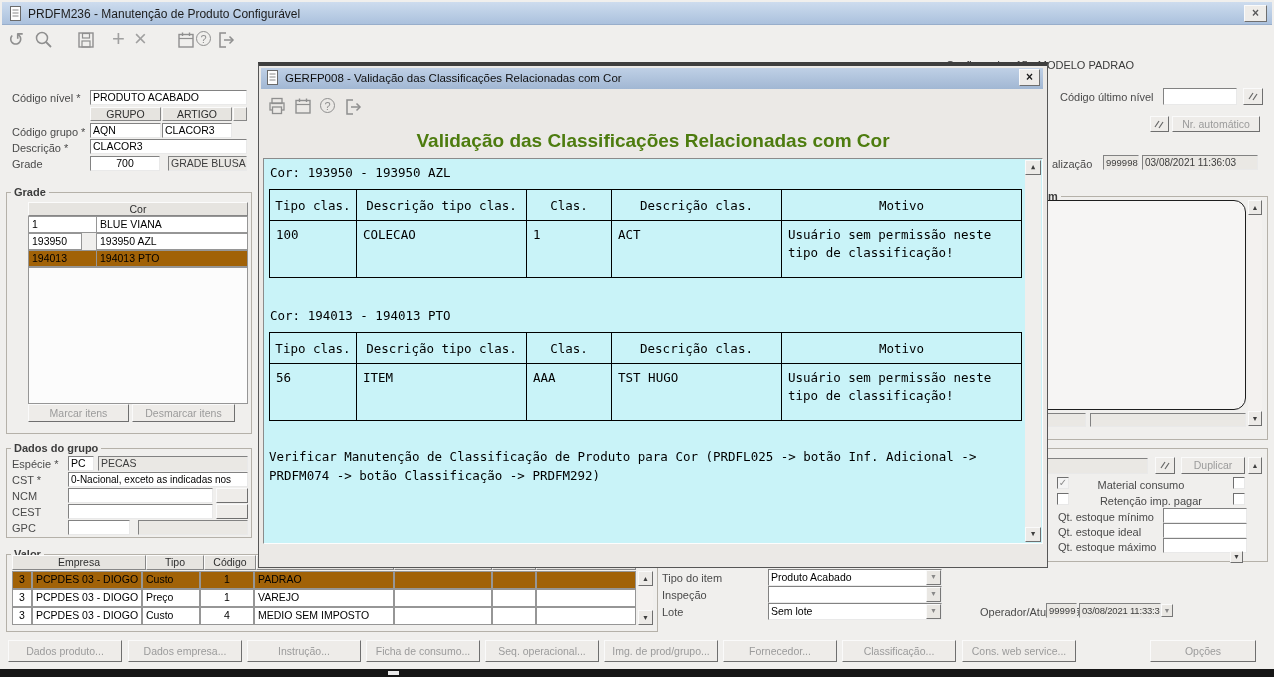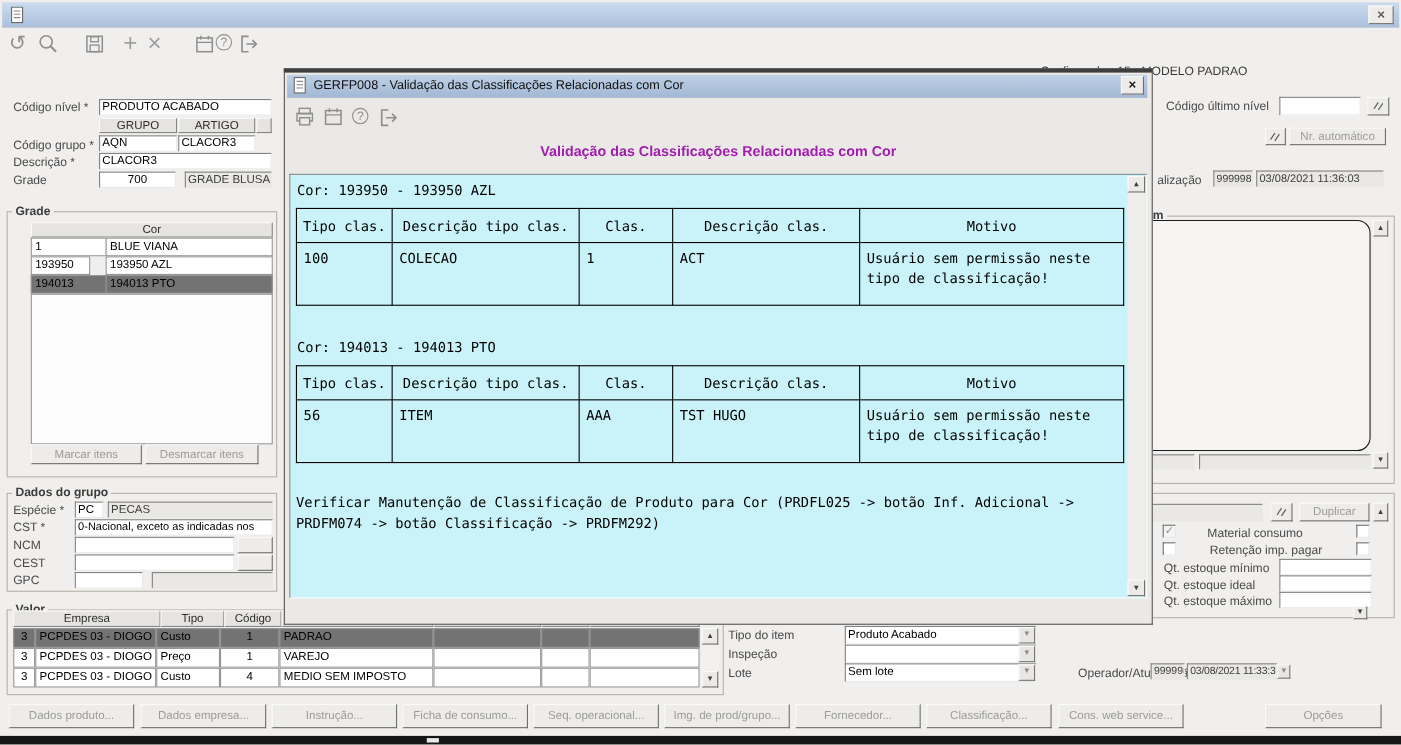--- a/index.html
+++ b/index.html
@@ -5,34 +5,34 @@
   html,body{margin:0;padding:0;background:#c9c9c9}
   #screen{position:relative;width:1274px;height:677px;background:#f0efed;font-family:"Liberation Sans",sans-serif;overflow:hidden}
   .lbl{position:absolute;font-size:11px;color:#4a4a4a;white-space:nowrap}
   .tb{position:absolute;background:#fff;border:1px solid;border-color:#828282 #e9e9e9 #e9e9e9 #828282;font-size:10.5px;color:#000;padding:0 2px;white-space:nowrap;overflow:hidden;line-height:13px;box-sizing:border-box}
   .ro{background:#eae8e4;color:#3d3d3d}
   .tr{text-align:center}
   .btn{position:absolute;background:#eeece9;border:1px solid;border-color:#fafafa #6f6f6f #6f6f6f #fafafa;font-size:10.5px;color:#2e2e2e;text-align:center;box-sizing:border-box;cursor:default;overflow:hidden}
   .dis{color:#9b9b9b}
   .ghd{position:absolute;background:#e6e4e0;border:1px solid;border-color:#fbfbfb #878787 #878787 #fbfbfb;font-size:10.5px;color:#2e2e2e;text-align:center;line-height:13px;box-sizing:border-box;overflow:hidden}
   .cel{position:absolute;background:#fff;border:1px solid #969696;font-size:10.5px;color:#000;padding:0 3px;line-height:15px;white-space:nowrap;overflow:hidden;box-sizing:border-box}
-  .sel{background:#737373}
+  .sel{background:#a16207}
   .cb{position:absolute;width:12px;height:12px;background:#fff;border:1px solid;border-color:#6f6f6f #e8e8e8 #e8e8e8 #6f6f6f;box-sizing:border-box;font-size:10px;line-height:10px;text-align:center;color:#8b8b8b}
   fieldset.grp{position:absolute;border:1px solid #b5b1a9;margin:0;padding:0;box-sizing:border-box;background:transparent}
   fieldset.grp legend{font-size:11px;font-weight:bold;color:#3c3c3c;padding:0 3px;margin-left:4px}
   .sba{position:absolute;background:#eceae7;border:1px solid;border-color:#fafafa #6f6f6f #6f6f6f #fafafa;font-size:7px;color:#3f3f3f;text-align:center;box-sizing:border-box;line-height:13px}
   .sbt{position:absolute;background:#f3f1ef}
   .ddb{position:absolute;background:#e9e7e3;border:1px solid;border-color:#fafafa #777 #777 #fafafa;font-size:7px;color:#888;text-align:center;box-sizing:border-box;line-height:12px}
   .ico{position:absolute}
   #titlebar{position:absolute;left:2px;top:2px;width:1270px;height:22px;background:linear-gradient(#cddcee,#abc1dd);border-bottom:1px solid #98aecb}
   #maintitle{position:absolute;left:26px;top:5px;font-size:12px;color:#1c1c1c;white-space:nowrap}
   #dlg{position:absolute;left:258px;top:62px;width:790px;height:506px;background:#ebe9e6;border:1px solid #565656;border-top:4px solid #3e3e3e;box-sizing:border-box;z-index:20}
   #dlg-tb{position:absolute;left:2px;top:2px;width:782px;height:21px;background:linear-gradient(#bfd0e6,#a1b7d3)}
   #dlg-title{position:absolute;left:24px;top:4px;font-size:11.5px;color:#101010;white-space:nowrap}
-  #dlg-head{position:absolute;left:0;top:64px;width:100%;text-align:center;font-size:13px;font-weight:bold;color:#a21caf}
+  #dlg-head{position:absolute;left:0;top:64px;width:100%;text-align:center;font-size:19px;font-weight:bold;color:#4d7c0f}
   #dlg-content{position:absolute;left:4px;top:92px;width:780px;height:386px;background:#c9f3f8;border:1px solid;border-color:#8b8b8b #fdfdfd #fdfdfd #8b8b8b;box-sizing:border-box;font-family:"DejaVu Sans Mono","Liberation Mono",monospace;font-size:12.5px;color:#000}
   #dlg-inner{position:absolute;left:5px;top:4px;width:752px}
   .corline{margin:2px 0 0 1px;white-space:nowrap}
   table.val{border-collapse:collapse;table-layout:fixed;width:752px;margin-top:9px}
   table.val th,table.val td{border:1px solid #000;font-weight:normal;font-family:inherit;font-size:12.5px}
   table.val th{height:30px;text-align:center;vertical-align:middle;padding:0}
   table.val td{height:46px;vertical-align:top;padding:5px 6px;line-height:1.45;white-space:normal;overflow:hidden}
   .footmsg{margin-top:26px;line-height:1.55;width:752px}
   .dsb{position:absolute;right:1px;top:1px;width:16px;height:382px;background:#efeeec}
   svg{display:block}
@@ -44,20 +44,21 @@
 
   <div id="titlebar">
     <span class="ico" style="left:7px;top:4px">
       <svg width="14" height="16">
           <rect x="1.5" y="0.5" width="10" height="14" fill="#fdfdfd" stroke="#6a6a6a"></rect>
           <line x1="3.5" y1="4" x2="9.5" y2="4" stroke="#8a8a8a"></line>
           <line x1="3.5" y1="7" x2="9.5" y2="7" stroke="#8a8a8a"></line>
           <line x1="3.5" y1="10" x2="9.5" y2="10" stroke="#8a8a8a"></line>
         </svg>
     </span>
+    <span id="maintitle">PRDFM236 - Manutenção de Produto Configurável</span>
     <span class="btn" style="left:1242px;top:3px;width:23px;height:17px;font-size:12px;font-weight:bold;color:#5a5a5a;line-height:15px">×</span>
   </div>
 
   <div>
     <span class="ico" style="left:8px;top:28px;font-size:19px;color:#8f8f8f;font-family:'DejaVu Sans',sans-serif">↺</span>
     <span class="ico" style="left:34px;top:30px">
       <svg width="20" height="20">
           <circle cx="8" cy="8" r="5.5" fill="none" stroke="#8f8f8f" stroke-width="1.5"></circle>
           <line x1="12" y1="12" x2="17" y2="17" stroke="#8f8f8f" stroke-width="1.8"></line>
         </svg>

